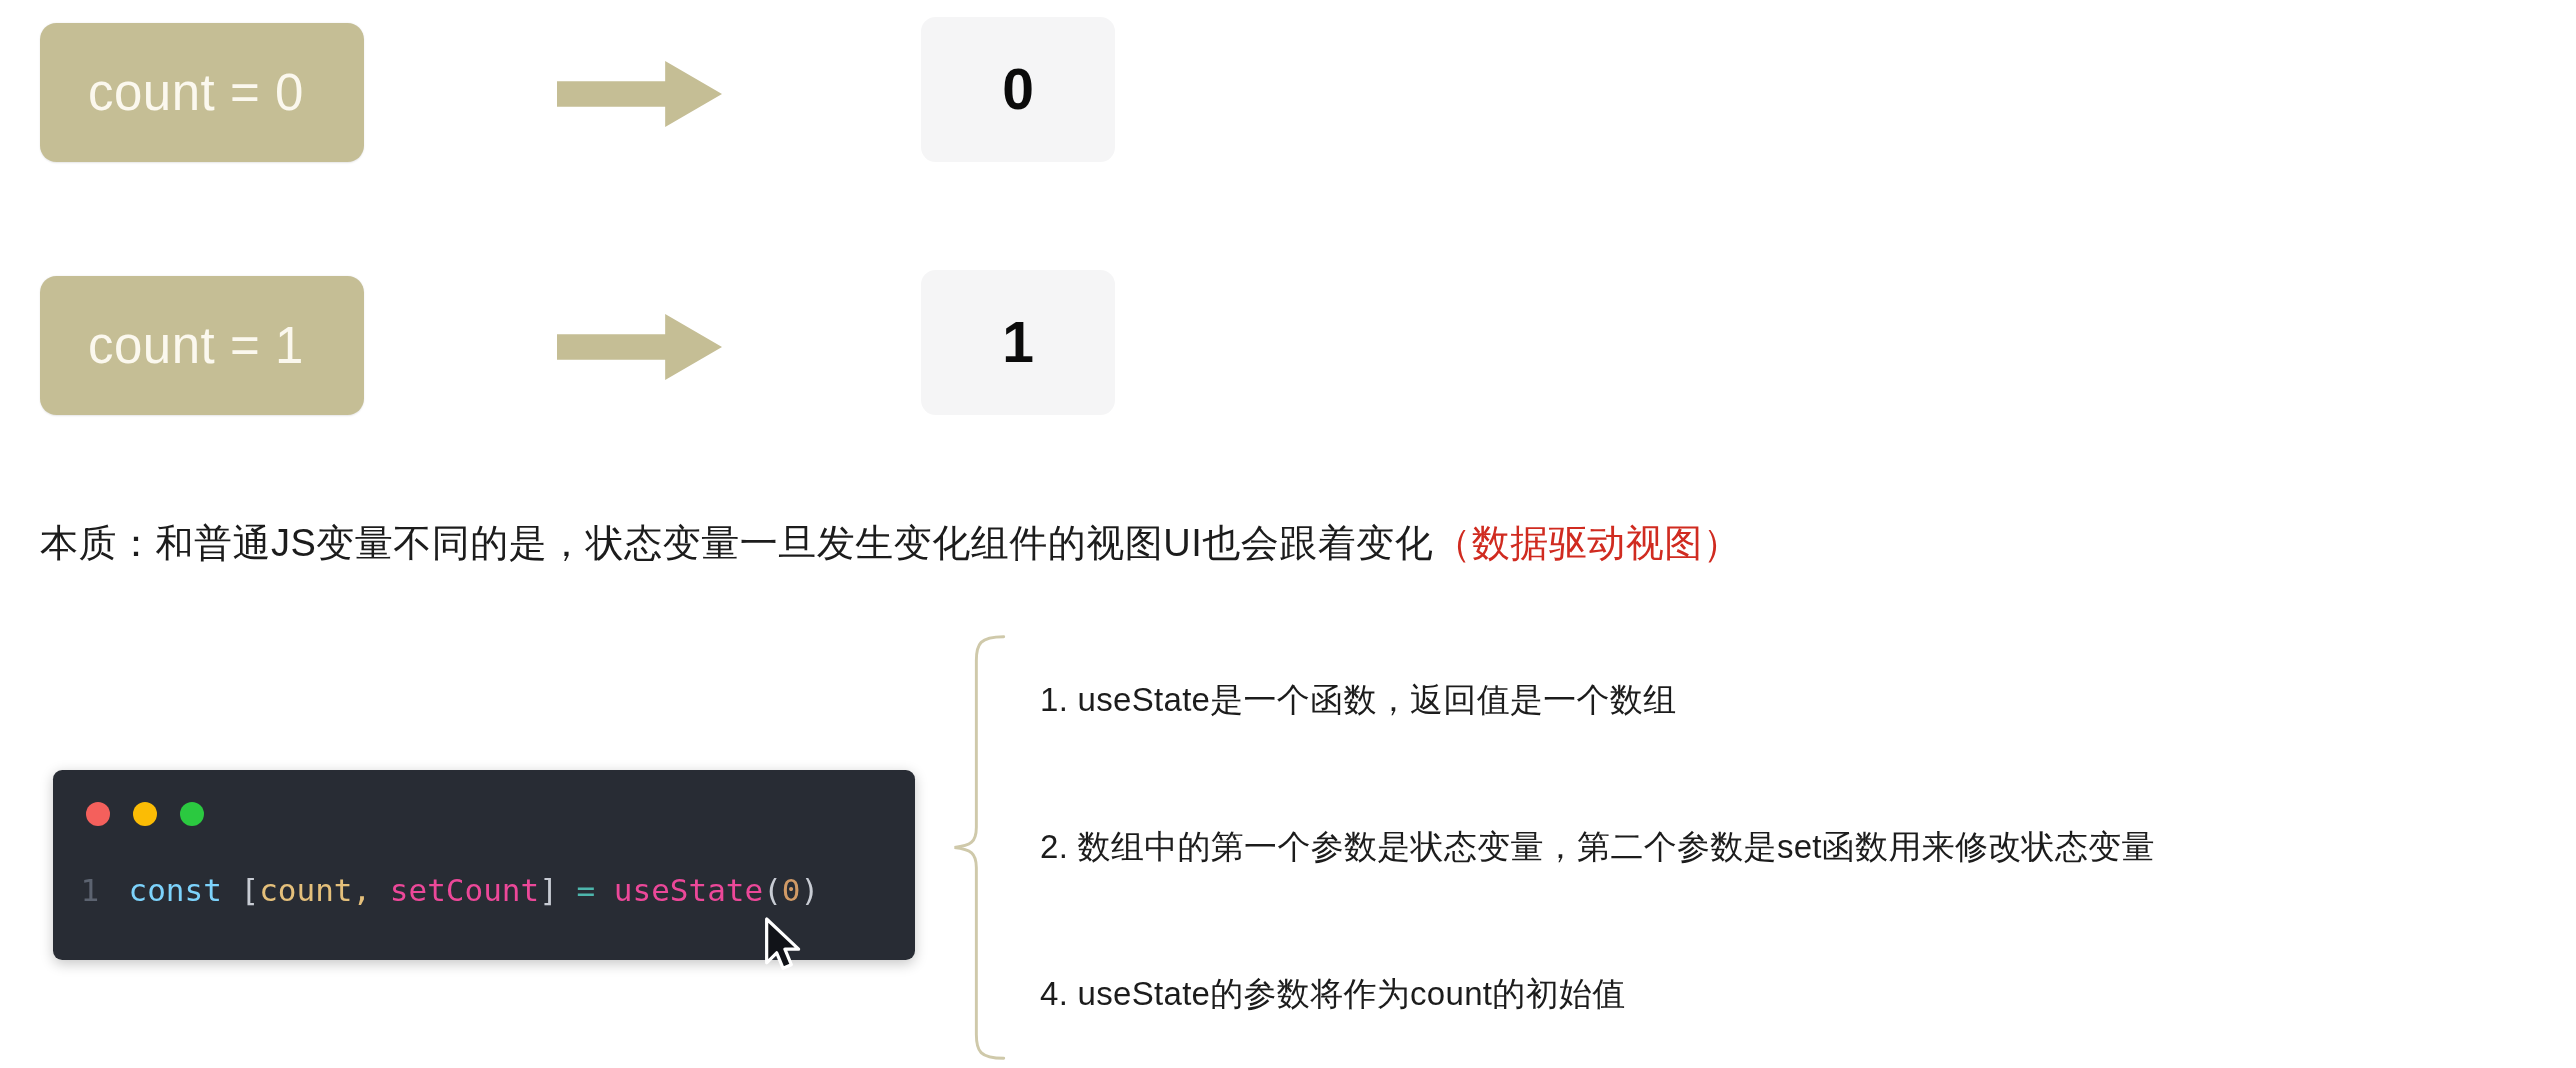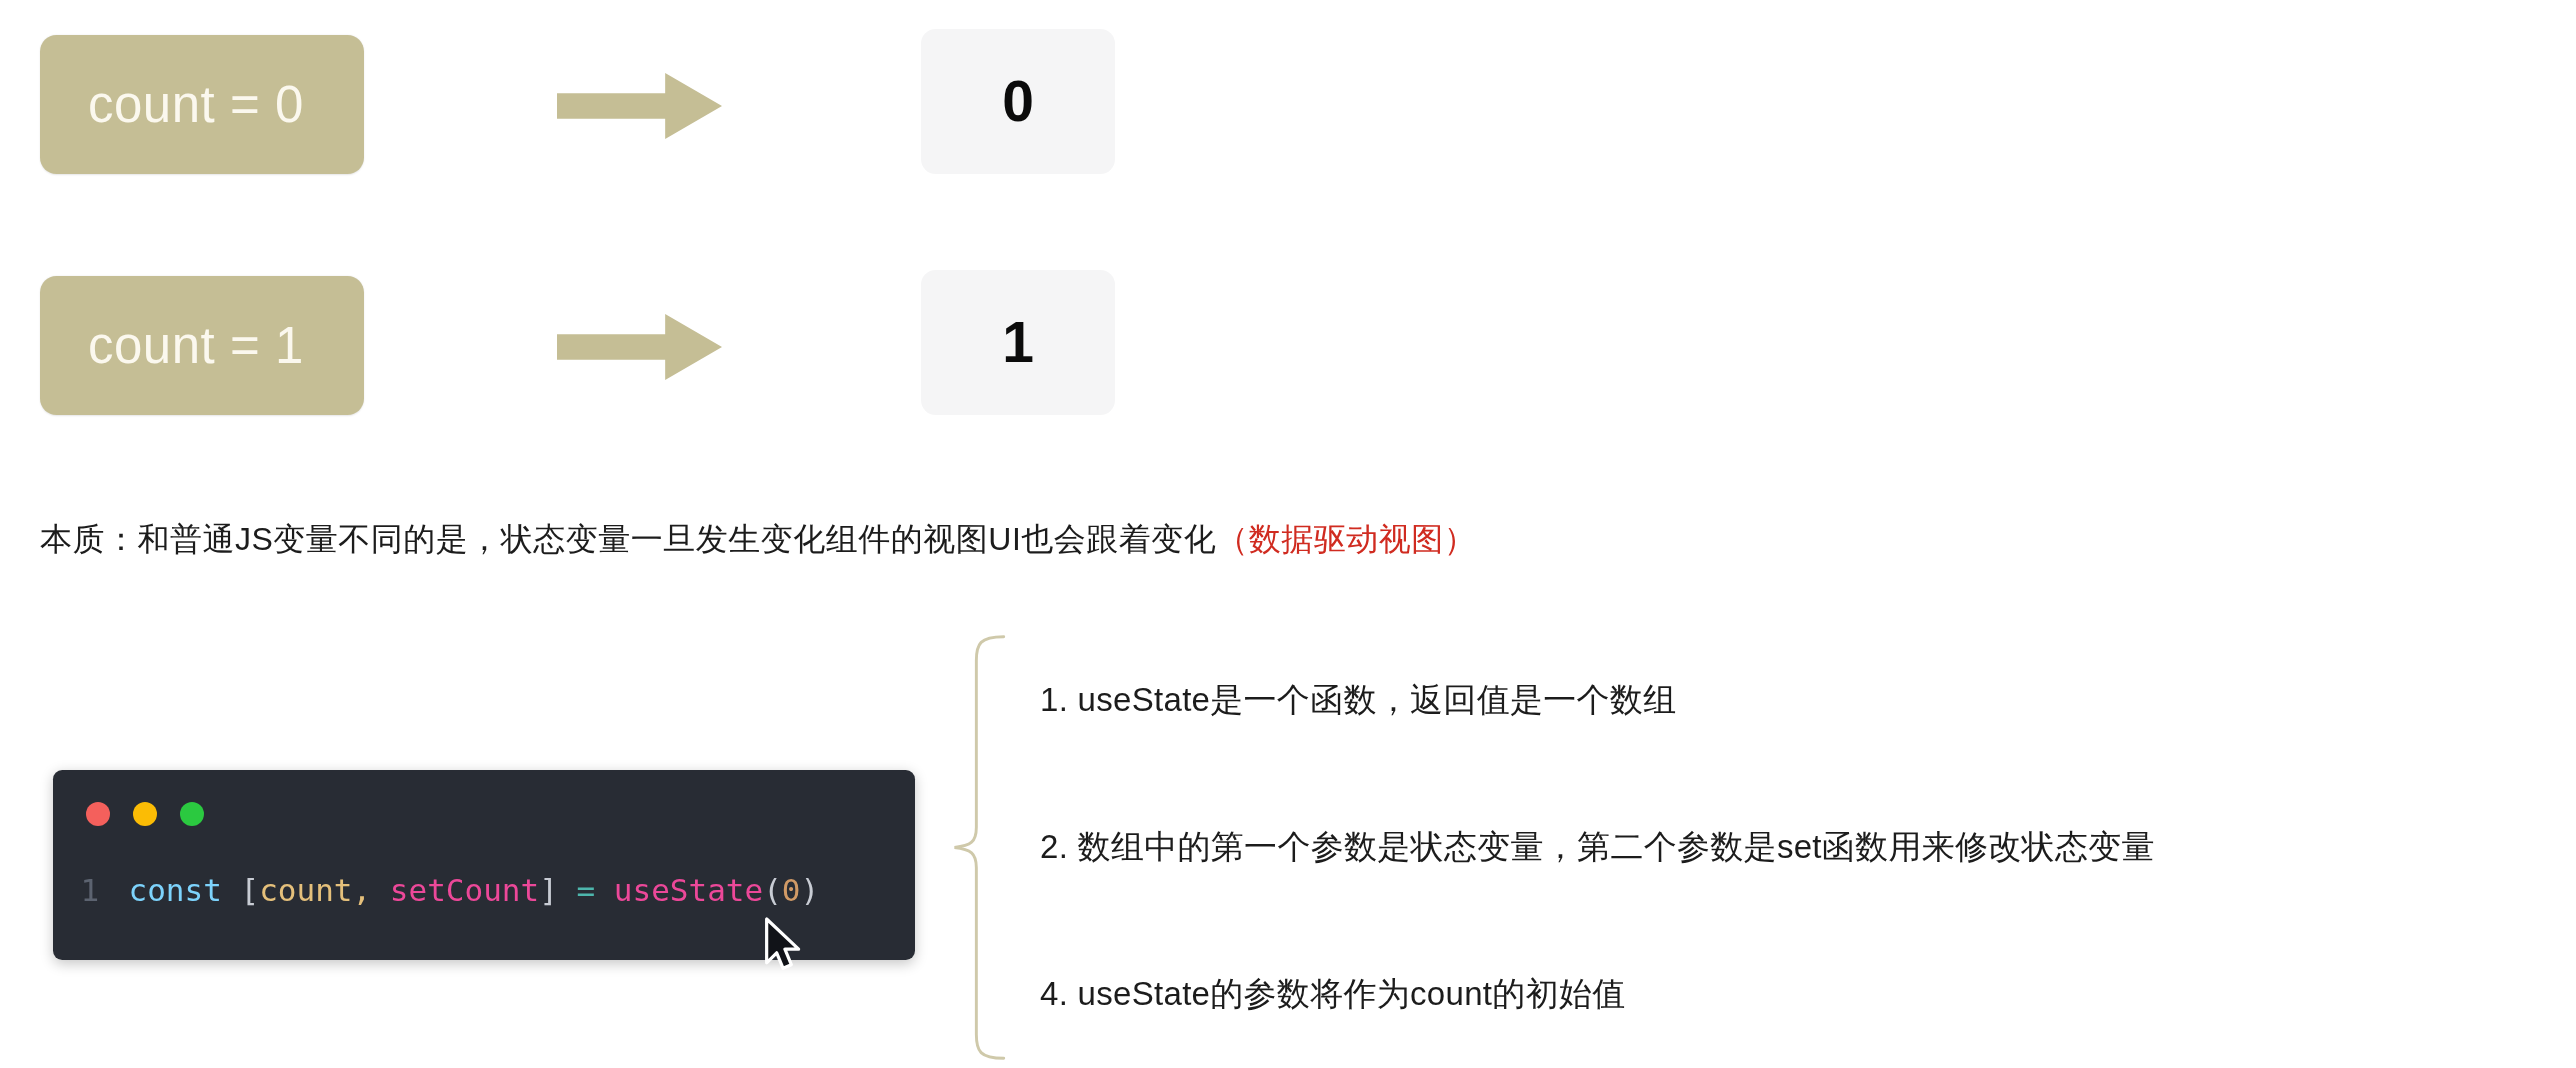--- a/index.html
+++ b/index.html
@@ -10,21 +10,21 @@
   body {
     width: 2576px; height: 1069px;
     position: relative;
     font-family: "Liberation Sans", "DejaVu Sans", sans-serif;
     color: #1a1a1a;
     overflow: hidden;
   }
 
   
   .state-row { position: absolute; left: 0; width: 100%; height: 147px; }
-  #state-row-0 { top: 29px; }
+  #state-row-0 { top: 17px; }
   #state-row-1 { top: 270px; padding-left: 12px; }
 
   .state-pill {
     position: absolute;
     left: 40px;
     top: 5.5px;
     width: 324px;
     height: 139px;
     background: #c5be95;
     border-radius: 16.5px;
@@ -68,21 +68,21 @@
     font-size: 57px;
     font-weight: 700;
     line-height: 1;
   }
 
   
   #essence {
     position: absolute;
     left: 40px;
     top: 518px;
-    font-size: 32px;
+    font-size: 38px;
     line-height: 1.35;
     white-space: nowrap;
     letter-spacing: 0.5px;
   }
   #essence .plain { color: #1c1c1c; }
   #essence .accent { color: #d02b20; }
 
   
   #code-card {
     position: absolute;

